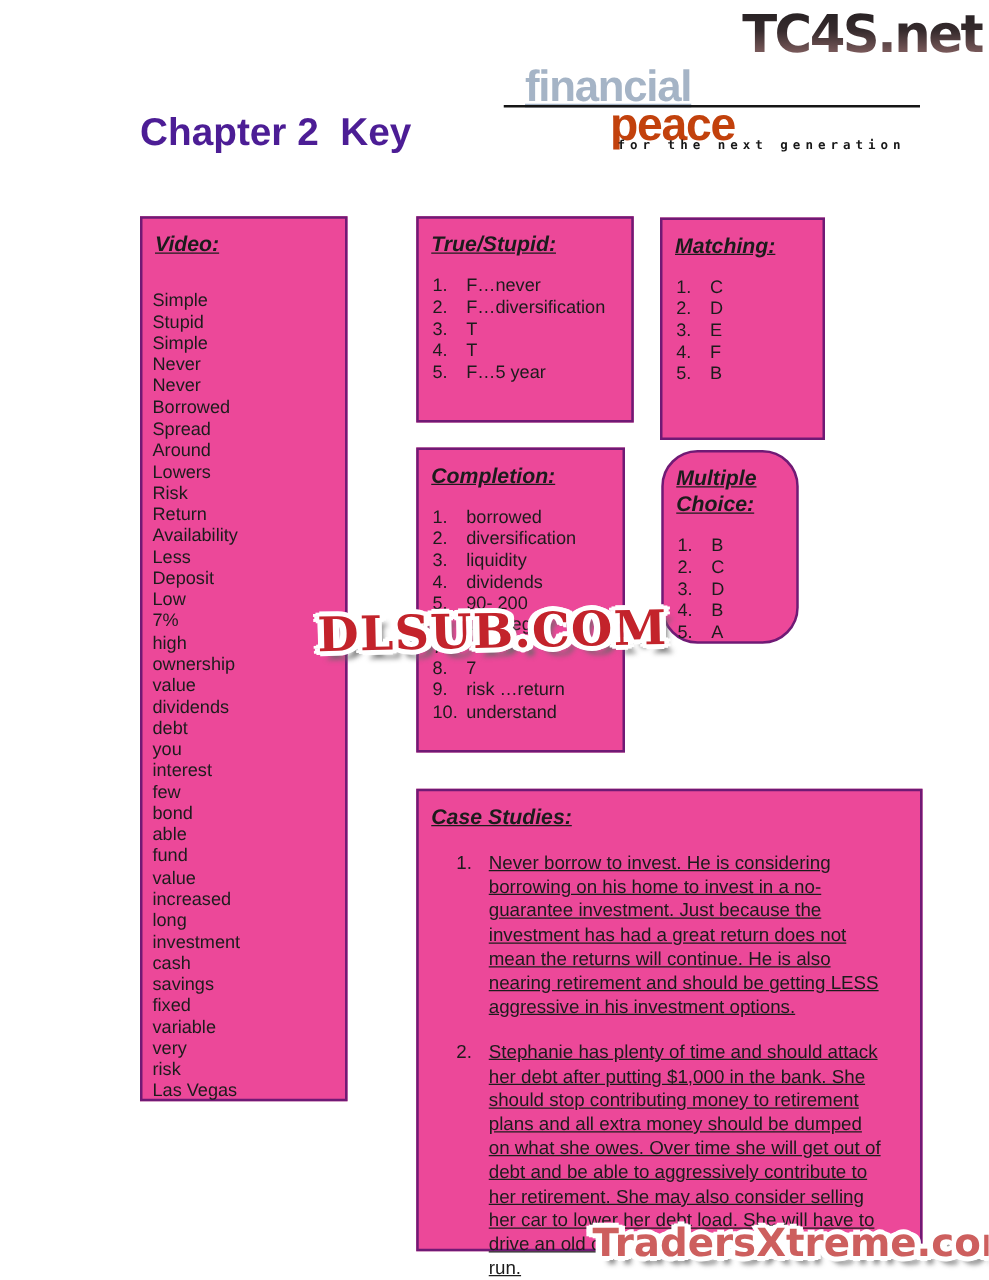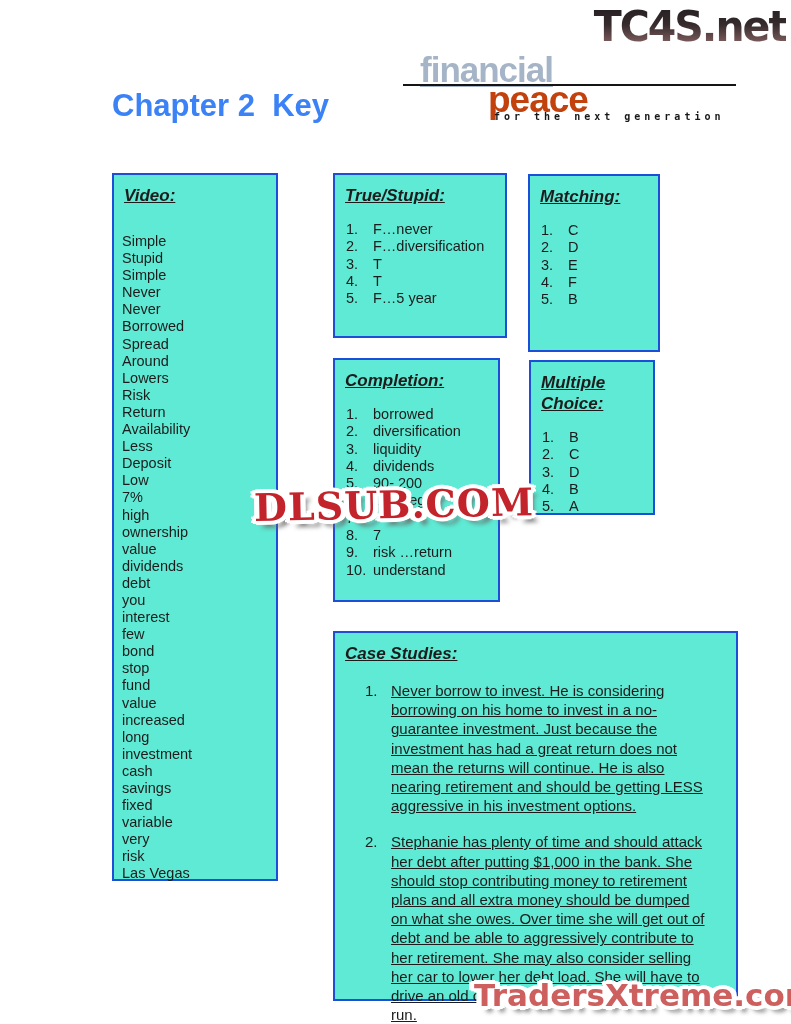--- a/index.html
+++ b/index.html
@@ -12,29 +12,29 @@
         background:linear-gradient(180deg,#211d1f 0%,#362b2d 45%,#9e7373 100%);
         -webkit-background-clip:text;background-clip:text;color:transparent;transform:scaleY(1.02);}
   .fp-financial{position:absolute;left:420px;top:50px;font-size:35px;font-weight:bold;
         letter-spacing:-1px;color:#a5b4c6;text-decoration:underline;}
   .fp-line{position:absolute;left:403px;top:84px;width:333px;height:2px;background:#151515;}
   .fp-peace{position:absolute;left:488px;top:79px;font-size:37px;font-weight:bold;
         letter-spacing:-1px;color:#c2410c;}
   .fp-tagline{position:absolute;left:494px;top:111px;font-size:10px;font-weight:bold;
         font-family:"DejaVu Sans Mono",monospace;letter-spacing:4px;color:#181818;}
   .title{position:absolute;left:112px;top:88px;margin:0;font-size:31px;font-weight:bold;
-        white-space:pre;color:#3b82f6;}
+        white-space:pre;color:#4c1d95;}
 
   
-  .box{position:absolute;box-sizing:border-box;border:2px solid #1d4ed8;background:#5eead4;}
+  .box{position:absolute;box-sizing:border-box;border:2px solid #701a75;background:#ec4899;}
   .video-box{left:112px;top:173px;width:166px;height:708px;}
   .tf-box{left:333px;top:173px;width:174px;height:165px;}
   .match-box{left:528px;top:174px;width:132px;height:178px;}
   .comp-box{left:333px;top:358px;width:167px;height:244px;}
-  .mc-box{left:529px;top:360px;width:126px;height:155px;}
+  .mc-box{left:529px;top:360px;width:110px;height:155px;border-radius:29px;}
   .case-box{left:333px;top:631px;width:405px;height:370px;}
 
   .box-heading{margin:10px 0 0 10px;font-size:17px;font-weight:bold;font-style:italic;
         text-decoration:underline;line-height:21px;}
   .mc-box .box-heading{width:80px;}
 
   .plain-list{margin:27px 0 0 8px;font-size:14.5px;line-height:17.1px;}
   .num-list{margin:15px 0 0 11px;font-size:14.5px;line-height:17.3px;}
   .row{display:flex;}
   .num-list .num{flex:0 0 27px;}
@@ -94,21 +94,21 @@
         <div class="row">7%</div>
         <div class="row">high</div>
         <div class="row">ownership</div>
         <div class="row">value</div>
         <div class="row">dividends</div>
         <div class="row">debt</div>
         <div class="row">you</div>
         <div class="row">interest</div>
         <div class="row">few</div>
         <div class="row">bond</div>
-        <div class="row">stop</div>
+        <div class="row">able</div>
         <div class="row">fund</div>
         <div class="row">value</div>
         <div class="row">increased</div>
         <div class="row">long</div>
         <div class="row">investment</div>
         <div class="row">cash</div>
         <div class="row">savings</div>
         <div class="row">fixed</div>
         <div class="row">variable</div>
         <div class="row">very</div>

